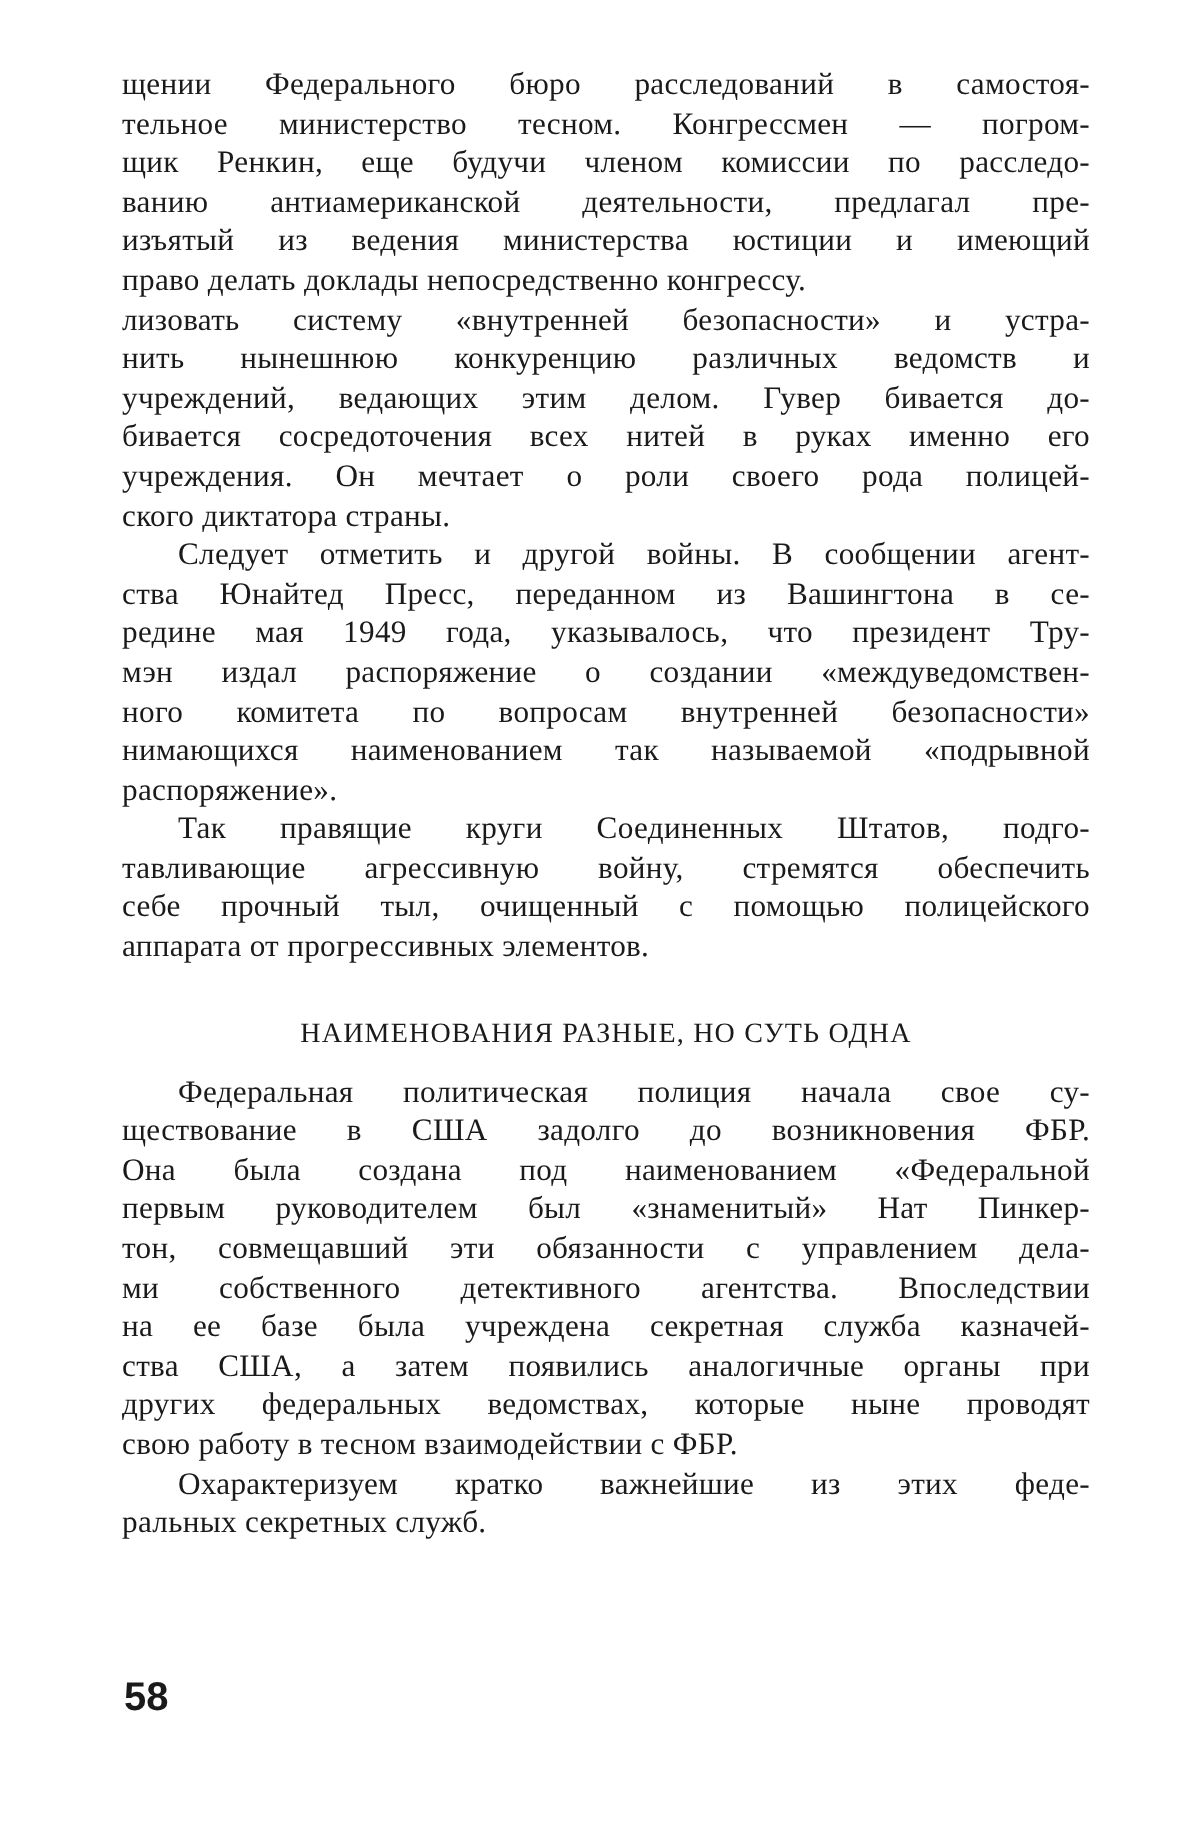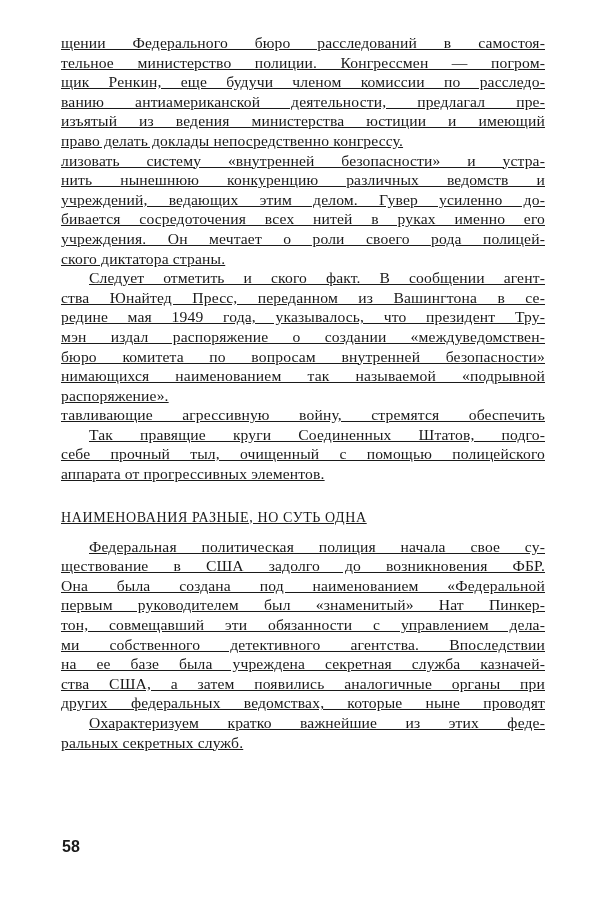--- a/index.html
+++ b/index.html
@@ -1,81 +1,82 @@
 <!DOCTYPE html>
 <html><head>
 <meta charset="utf-8">
 <style>
   html, body { margin:0; padding:0; }
   body {
     width:600px; height:913px; background:#ffffff; position:relative; overflow:hidden;
     font-family:"DejaVu Serif", "Liberation Serif", serif; color:#1a1a1a;
   }
-  .page { position:absolute; left:61px; top:33px; width:484px;text-decoration:underline; }
+  .page { position:absolute; left:61px; top:33px; width:484px; }
   .line {
     font-size:15.6px; line-height:19.6px; height:19.6px; white-space:nowrap;
     text-align:justify; text-align-last:justify; letter-spacing:0.15px;
     font-family:"Liberation Serif", "DejaVu Serif", serif;
   }
   .line.last { text-align-last:left; }
   .line.indent { padding-left:28px; }
   .heading {
-    text-align:left; font-size:14px; letter-spacing:0.6px; margin-top:25px; margin-bottom:10px;
+    text-align:center; font-size:14px; letter-spacing:0.6px; margin-top:25px; margin-bottom:10px;
     font-family:"Liberation Serif", "DejaVu Serif", serif; line-height:18px;
   }
-  .pagenum { position:absolute; left:62px; top:838px; font-size:16px; font-family:"Liberation Sans", sans-serif; font-weight:bold; }
+  .pagenum { position:absolute; left:62px; top:838px; font-size:20px; font-family:"Liberation Sans", sans-serif; font-weight:bold; }
 </style>
 </head>
 <body>
 
 <div class="page">
   <div>
     <div class="line">щении Федерального бюро расследований в самостоя-</div>
-    <div class="line">тельное министерство полиции. Конгрессмен — погром-</div>
+    <div class="line">тельное министерство тесном. Конгрессмен — погром-</div>
     <div class="line">щик Ренкин, еще будучи членом комиссии по расследо-</div>
     <div class="line">ванию антиамериканской деятельности, предлагал пре-</div>
     <div class="line">изъятый из ведения министерства юстиции и имеющий</div>
     <div class="line last">право делать доклады непосредственно конгрессу.</div>
   </div>
   <div>
     <div class="line">лизовать систему «внутренней безопасности» и устра-</div>
     <div class="line">нить нынешнюю конкуренцию различных ведомств и</div>
-    <div class="line">учреждений, ведающих этим делом. Гувер усиленно до-</div>
+    <div class="line">учреждений, ведающих этим делом. Гувер бивается до-</div>
     <div class="line">бивается сосредоточения всех нитей в руках именно его</div>
     <div class="line">учреждения. Он мечтает о роли своего рода полицей-</div>
     <div class="line last">ского диктатора страны.</div>
   </div>
   <div>
-    <div class="line indent">Следует отметить и ского факт. В сообщении агент-</div>
+    <div class="line indent">Следует отметить и другой войны. В сообщении агент-</div>
     <div class="line">ства Юнайтед Пресс, переданном из Вашингтона в се-</div>
     <div class="line">редине мая 1949 года, указывалось, что президент Тру-</div>
     <div class="line">мэн издал распоряжение о создании «междуведомствен-</div>
-    <div class="line">бюро комитета по вопросам внутренней безопасности»</div>
+    <div class="line">ного комитета по вопросам внутренней безопасности»</div>
     <div class="line">нимающихся наименованием так называемой «подрывной</div>
     <div class="line last">распоряжение».</div>
   </div>
   <div>
+    <div class="line indent">Так правящие круги Соединенных Штатов, подго-</div>
     <div class="line">тавливающие агрессивную войну, стремятся обеспечить</div>
-    <div class="line indent">Так правящие круги Соединенных Штатов, подго-</div>
     <div class="line">себе прочный тыл, очищенный с помощью полицейского</div>
     <div class="line last">аппарата от прогрессивных элементов.</div>
   </div>
 
   <div class="heading">НАИМЕНОВАНИЯ РАЗНЫЕ, НО СУТЬ ОДНА</div>
 
   <div>
     <div class="line indent">Федеральная политическая полиция начала свое су-</div>
     <div class="line">ществование в США задолго до возникновения ФБР.</div>
     <div class="line">Она была создана под наименованием «Федеральной</div>
     <div class="line">первым руководителем был «знаменитый» Нат Пинкер-</div>
     <div class="line">тон, совмещавший эти обязанности с управлением дела-</div>
     <div class="line">ми собственного детективного агентства. Впоследствии</div>
     <div class="line">на ее базе была учреждена секретная служба казначей-</div>
     <div class="line">ства США, а затем появились аналогичные органы при</div>
     <div class="line">других федеральных ведомствах, которые ныне проводят</div>
+    <div class="line last">свою работу в тесном взаимодействии с ФБР.</div>
   </div>
   <div>
     <div class="line indent">Охарактеризуем кратко важнейшие из этих феде-</div>
     <div class="line last">ральных секретных служб.</div>
   </div>
 </div>
 
 <div class="pagenum">58</div>
 
 </body></html>

